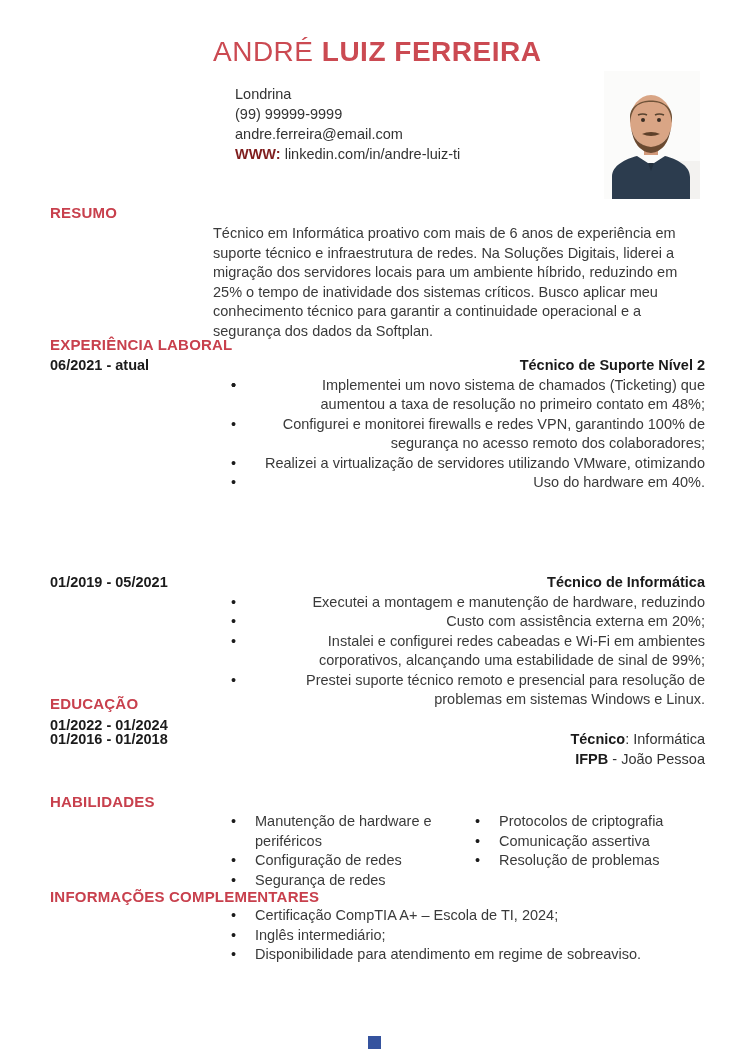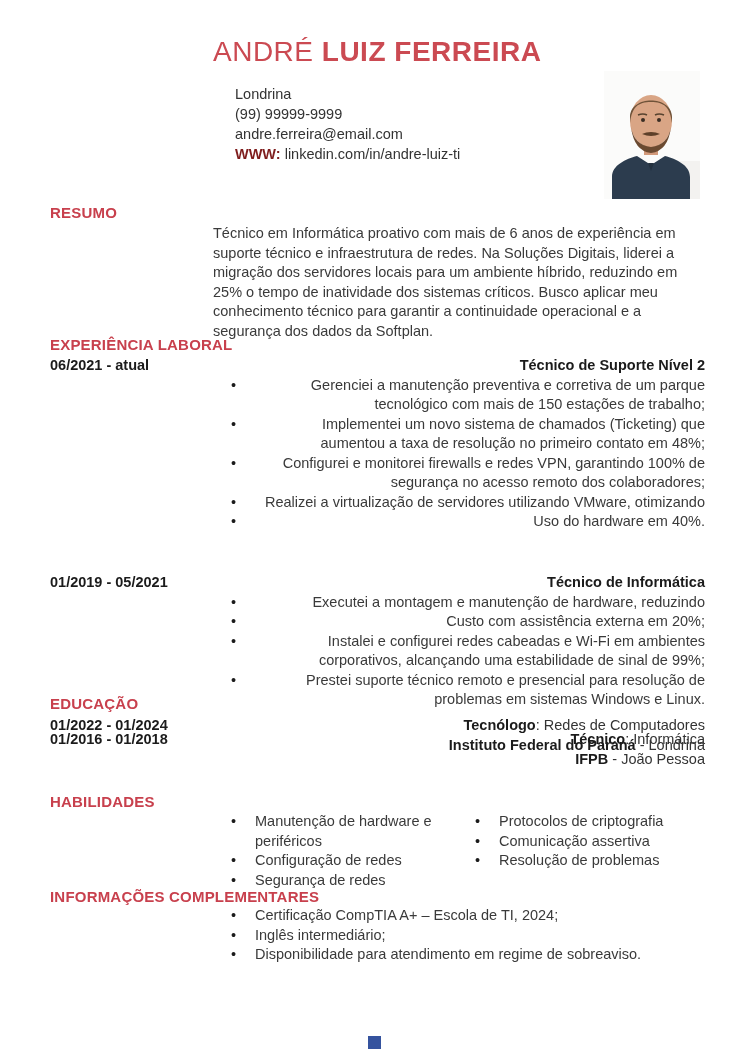--- a/index.html
+++ b/index.html
@@ -109,21 +109,21 @@
   <div class="sec-h" style="top:204px">RESUMO</div>
   <div class="para" style="top:224px">Técnico em Informática proativo com mais de 6 anos de experiência em suporte técnico e infraestrutura de redes. Na Soluções Digitais, liderei a migração dos servidores locais para um ambiente híbrido, reduzindo em 25% o tempo de inatividade dos sistemas críticos. Busco aplicar meu conhecimento técnico para garantir a continuidade operacional e a segurança dos dados da Softplan.</div>
 
   <div class="sec-h" style="top:336px">EXPERIÊNCIA LABORAL</div>
 
   <div class="row" style="top:356px">
     <div class="date">06/2021 - atual</div>
     <div class="content body-txt">
       <div class="bold">Técnico de Suporte Nível 2</div>
       <ul class="blist">
-        <li><span class="blt">•</span><span>Gerenciei a manutenção preventiva e corretiva de um parque tecnológico com mais de 150 estações de trabalho;</span></li>
+        <li><span class="blt">•</span></li>
         <li><span class="blt">•</span><span>Implementei um novo sistema de chamados (Ticketing) que aumentou a taxa de resolução no primeiro contato em 48%;</span></li>
         <li><span class="blt">•</span><span>Configurei e monitorei firewalls e redes VPN, garantindo 100% de segurança no acesso remoto dos colaboradores;</span></li>
         <li><span class="blt">•</span><span>Realizei a virtualização de servidores utilizando VMware, otimizando</span></li>
         <li><span class="blt">•</span><span>Uso do hardware em 40%.</span></li>
       </ul>
     </div>
   </div>
 
   <div class="row" style="top:573px">
     <div class="date">01/2019 - 05/2021</div>
@@ -135,24 +135,20 @@
         <li><span class="blt">•</span><span>Instalei e configurei redes cabeadas e Wi-Fi em ambientes corporativos, alcançando uma estabilidade de sinal de 99%;</span></li>
         <li><span class="blt">•</span><span>Prestei suporte técnico remoto e presencial para resolução de problemas em sistemas Windows e Linux.</span></li>
       </ul>
     </div>
   </div>
 
   <div class="sec-h" style="top:695px">EDUCAÇÃO</div>
 
   <div class="row" style="top:716px">
     <div class="date">01/2022 - 01/2024</div>
-    <div class="content body-txt">
-      <div><span class="bold">Tecnólogo</span><span>: Redes de Computadores</span></div>
-      <div><span class="bold">Instituto Federal do Paraná</span><span> - Londrina</span></div>
-    </div>
   </div>
 
   <div class="row" style="top:730px">
     <div class="date">01/2016 - 01/2018</div>
     <div class="content body-txt">
       <div><span class="bold">Técnico</span><span>: Informática</span></div>
       <div><span class="bold">IFPB</span><span> - João Pessoa</span></div>
     </div>
   </div>
 

